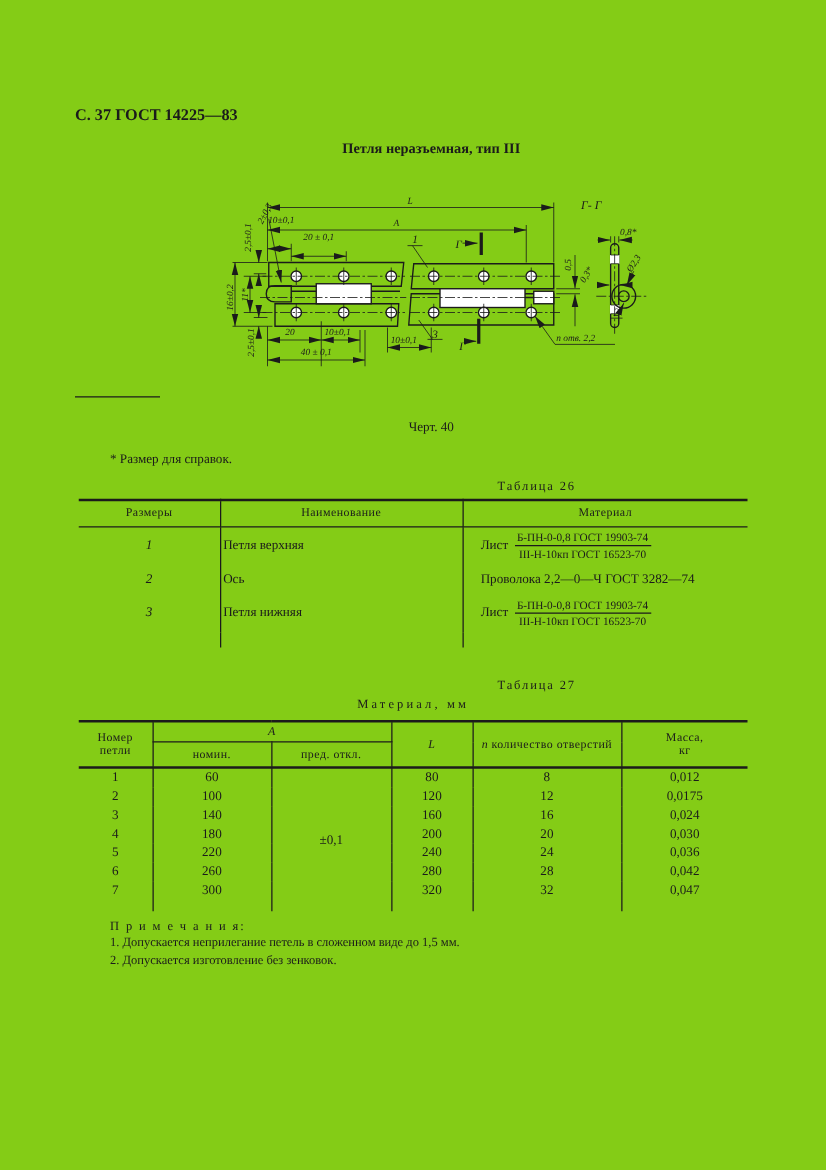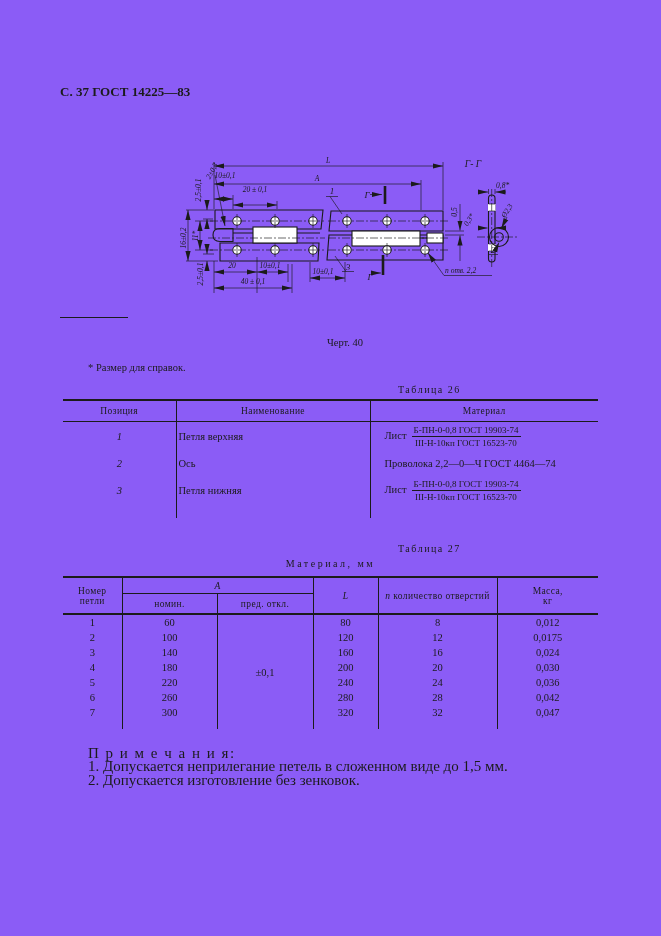--- a/index.html
+++ b/index.html
@@ -1,16 +1,16 @@
 <!DOCTYPE html>
 <html><head>
 <meta charset="utf-8">
 <style>
   html,body{margin:0;padding:0;background:#e8e8e8;}
-  .page{position:relative;width:661px;height:936px;background:#8b5cf6;
+  .page{position:relative;width:661px;height:936px;background:#84cc16;
         font-family:"Liberation Serif",serif;color:#1b1b1b;overflow:hidden;
         box-shadow:0 0 4px rgba(0,0,0,.25);}
   .abs{position:absolute;}
   .hdr{font-weight:bold;font-size:13px;}
   .doc-title{font-weight:bold;font-size:11.5px;text-align:center;}
   .small{font-size:10.5px;margin-top:41px;}
   .fig-cap{font-size:10.5px;text-align:center;}
   .tbl-cap{font-size:10px;letter-spacing:1.5px;text-align:left;}
   .tbl-title{font-size:10px;letter-spacing:2.5px;text-align:center;}
   .rule{background:#1b1b1b;height:1px;}
@@ -25,39 +25,40 @@
   .it{font-style:italic;}
   .t26 thead th{height:18px;}
   .t26 .name{}
   .t26 .mat{padding-left:14px;}
   .t26 .rA{height:30px;} .t26 .rB{height:24px;} .t26 .sp td{height:12px;}
   .frac{display:inline-block;text-align:center;vertical-align:middle;margin-left:5px;font-size:9px;line-height:10px;}
   .frac .fn{display:block;border-bottom:1px solid #1b1b1b;padding:0 2px 1px 2px;}
   .frac .fd{display:block;padding-top:1px;}
   .t27 tbody td{height:15px;text-align:center;}
   .t27 .sp td{height:9px;}
-  .notes{font-size:15px;line-height:13.4px;margin-top:12px;}
+  .notes{font-size:10px;line-height:13.4px;}
   .notes .nh{letter-spacing:1.5px;}
   
   svg text{font-family:"Liberation Serif",serif;}
   .dim{font-size:7.5px;font-style:italic;fill:#1b1b1b;}
   .big{font-size:9px;font-style:italic;fill:#1b1b1b;}
   .sec{font-size:9.5px;font-style:italic;fill:#1b1b1b;}
   .ln{stroke:#1b1b1b;stroke-width:1.1;fill:none;}
   .lnw{stroke:#1b1b1b;stroke-width:1.1;fill:#ffffff;}
   .thin{stroke:#1b1b1b;stroke-width:.65;fill:none;}
   .cl{stroke:#1b1b1b;stroke-width:.65;fill:none;stroke-dasharray:8 2 2 2;}
   .thick{stroke:#1b1b1b;stroke-width:2.6;fill:none;}
 </style>
 </head>
 <body>
 
 <div class="page">
 
   <div class="abs hdr" style="left:60px;top:84px;">С. 37 ГОСТ 14225—83</div>
+  <div class="abs doc-title" style="left:180px;top:113px;width:330px;">Петля неразъемная, тип III</div>
 
   <svg class="abs" style="left:180px;top:148px;" width="340" height="175" viewBox="0 0 340 175">
     <defs>
       <marker id="ah" markerWidth="11" markerHeight="8" refX="10" refY="4" orient="auto-start-reverse" markerUnits="userSpaceOnUse">
         <path d="M10,4 L0,1.4 L0,6.6 Z" fill="#1b1b1b"></path>
       </marker>
       <pattern id="hp" width="3.2" height="3.2" patternUnits="userSpaceOnUse" patternTransform="rotate(45)">
         <rect width="3.2" height="3.2" fill="#ffffff"></rect>
         <line x1="0" y1="0" x2="0" y2="3.2" stroke="#1b1b1b" stroke-width="0.55"></line>
       </pattern>
@@ -188,35 +189,35 @@
 
   <div class="abs tbl-cap" style="left:398px;top:384px;width:200px;">Таблица 26</div>
   <table class="gt t26 abs" style="left:63px;top:399px;width:535px;">
     <colgroup>
         <col style="width:113px">
         <col style="width:194px">
         <col style="width:228px">
       </colgroup>
     <thead>
       <tr>
-        <th class="br bb1">Позиция</th>
+        <th class="br bb1">Размеры</th>
         <th class="br bb1">Наименование</th>
         <th class="bb1">Материал</th>
       </tr>
     </thead>
     <tbody>
       <tr class="rA">
         <td class="br ctr it">1</td>
         <td class="br name">Петля верхняя</td>
         <td class="mat"><span>Лист</span><span class="frac"><span class="fn">Б-ПН-0-0,8 ГОСТ 19903-74</span><span class="fd">III-Н-10кп ГОСТ 16523-70</span></span></td>
       </tr>
       <tr class="rB">
         <td class="br ctr it">2</td>
         <td class="br name">Ось</td>
-        <td class="mat">Проволока 2,2—0—Ч ГОСТ 4464—74</td>
+        <td class="mat">Проволока 2,2—0—Ч ГОСТ 3282—74</td>
       </tr>
       <tr class="rA">
         <td class="br ctr it">3</td>
         <td class="br name">Петля нижняя</td>
         <td class="mat"><span>Лист</span><span class="frac"><span class="fn">Б-ПН-0-0,8 ГОСТ 19903-74</span><span class="fd">III-Н-10кп ГОСТ 16523-70</span></span></td>
       </tr>
       <tr class="sp">
         <td class="br"></td>
           <td class="br"></td>
           <td></td>

